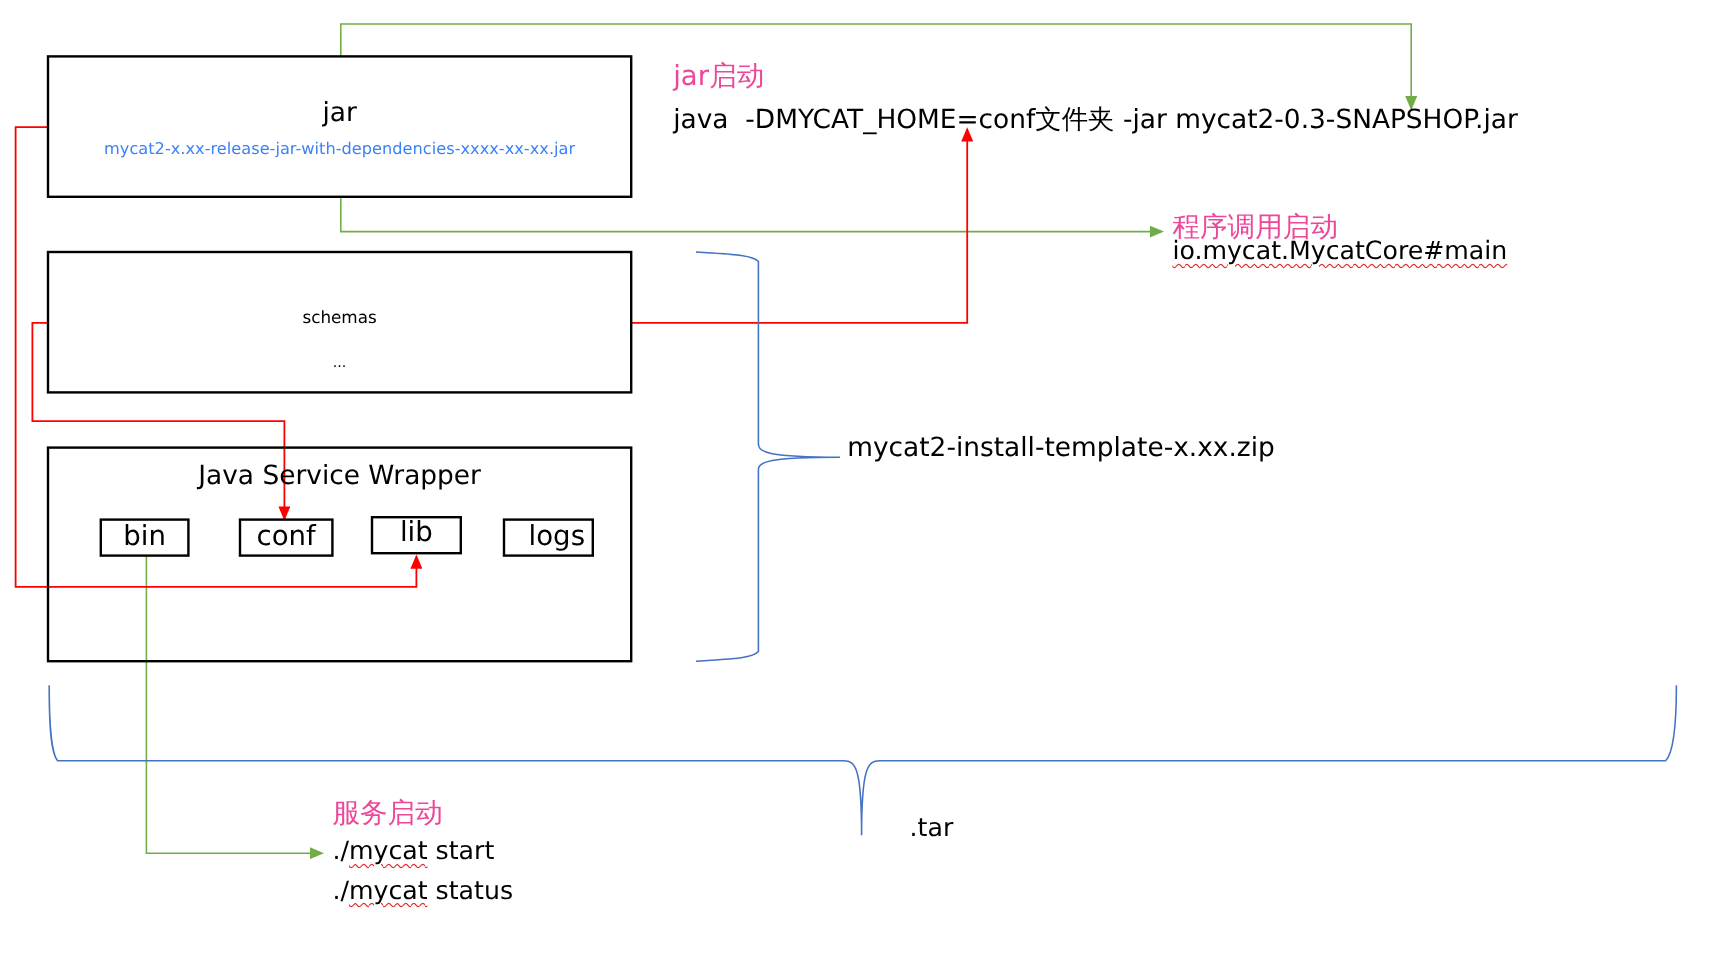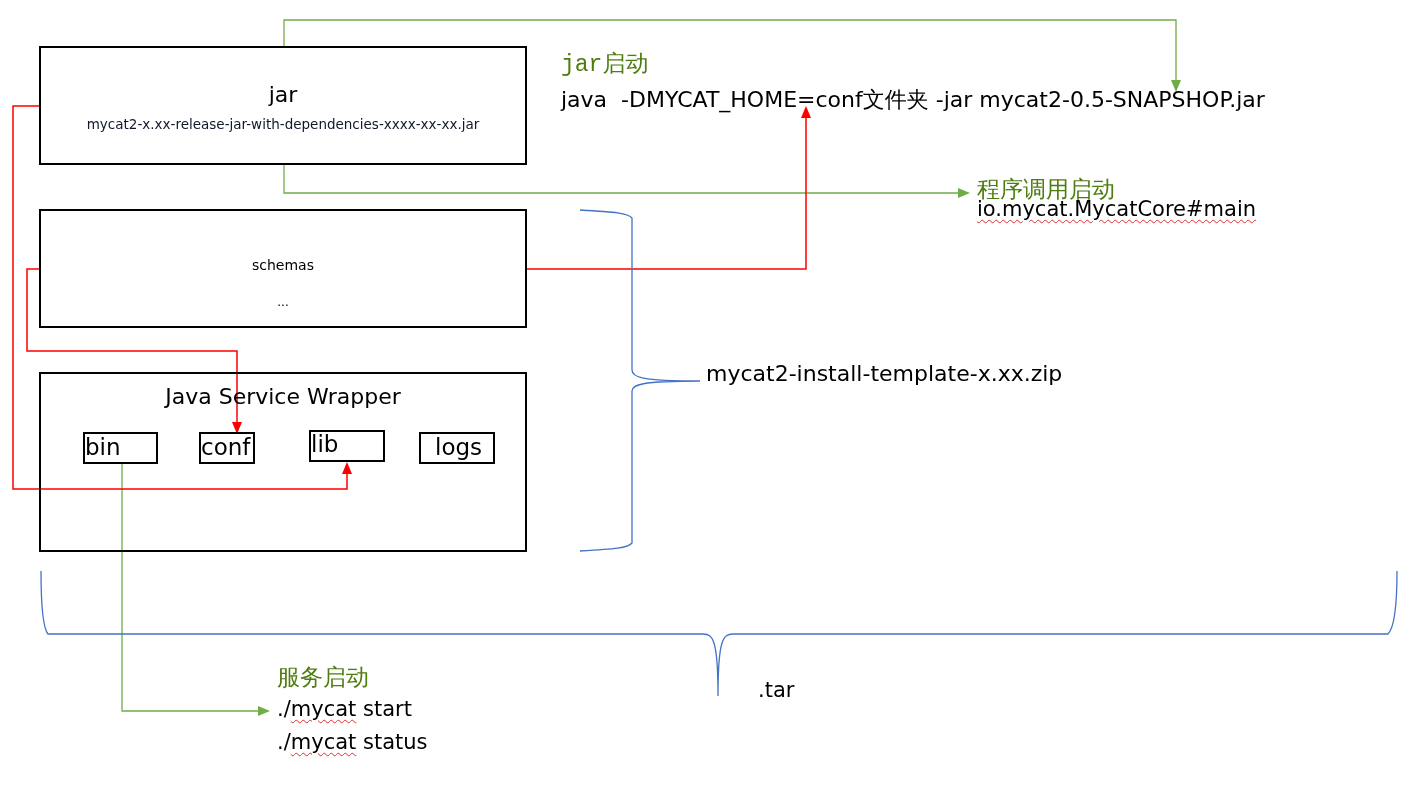--- a/index.html
+++ b/index.html
@@ -2,23 +2,23 @@
 <html><head>
 <meta charset="utf-8">
 <style>
   html, body { margin: 0; padding: 0; background: #ffffff; }
   body { width: 1427px; height: 794px; position: relative; overflow: hidden;
          font-family: "DejaVu Sans", "Liberation Sans", sans-serif; color: #000; }
   svg.lines { position: absolute; left: 0; top: 0; }
   .box { position: absolute; border: 2px solid #000; box-sizing: border-box; background: transparent; }
   .txt { position: absolute; white-space: nowrap; }
   .center { text-align: center; }
-  .green { color: #4d7c0f; font-family: Liberation Mono, monospace; }
+  .green { color: #ec4899; }
   .squiggle { text-decoration: underline wavy #e03030; text-decoration-thickness: 1px; text-underline-offset: 3px; }
-  .sub { position: absolute; border: 2px solid #000; box-sizing: border-box; text-align: left; font-size: 23px; line-height: 26px; }
+  .sub { position: absolute; border: 2px solid #000; box-sizing: border-box; text-align: center; font-size: 23px; line-height: 26px; }
 </style>
 </head>
 <body>
 
 <svg class="lines" width="1427" height="794">
   <defs>
     <marker id="arrowRed" markerWidth="10" markerHeight="10" refX="5" refY="8" orient="auto-start-reverse" markerUnits="userSpaceOnUse">
       <path d="M0,0 L10,0 L5,10 Z" fill="#ff0000" transform="rotate(180 5 5)"></path>
     </marker>
     <marker id="arrowGreen" markerWidth="12" markerHeight="10" refX="10" refY="5" orient="auto" markerUnits="userSpaceOnUse">
@@ -41,38 +41,38 @@
 
   <polyline points="40,106 13,106 13,489 347,489 347,464" fill="none" stroke="#ff0000" stroke-width="1.5" marker-end="url(#arrowRedEnd)"></polyline>
 
   <path d="M580,210 C615,212 628,213 632,218 L632,370 C632,377 640,381 700,381 C640,381 632,385 632,391 L632,543 C628,548 615,549 580,551" fill="none" stroke="#4472c4" stroke-width="1.3"></path>
 
   <path d="M41,571 C41,610 43,628 48,634 L703,634 C713,634 718,640 718,696 C718,640 723,634 733,634 L1388,634 C1394,628 1397,610 1397,571" fill="none" stroke="#4472c4" stroke-width="1.3"></path>
 </svg>
 
 <div class="box" style="left:39px;top:46px;width:488px;height:119px;">
   <div class="txt center" style="left:0;right:0;top:34px;font-size:22px;">jar</div>
-  <div class="txt center" style="left:0;right:0;top:68px;font-size:13.5px;color:#0f172a;">mycat2-x.xx-release-jar-with-dependencies-xxxx-xx-xx.jar</div>
+  <div class="txt center" style="left:0;right:0;top:68px;font-size:13.5px;color:#3b82f6;">mycat2-x.xx-release-jar-with-dependencies-xxxx-xx-xx.jar</div>
 </div>
 
 <div class="box" style="left:39px;top:209px;width:488px;height:119px;">
   <div class="txt center" style="left:0;right:0;top:46px;font-size:14px;">schemas</div>
   <div class="txt center" style="left:0;right:0;top:84px;font-size:12px;">...</div>
 </div>
 
 <div class="box" style="left:39px;top:372px;width:488px;height:180px;">
   <div class="txt center" style="left:0;right:0;top:10px;font-size:22px;">Java Service Wrapper</div>
 </div>
 <div class="sub" style="left:83px;top:432px;width:75px;height:32px;">bin</div>
-<div class="sub" style="left:199px;top:432px;width:56px;height:32px;">conf</div>
+<div class="sub" style="left:199px;top:432px;width:79px;height:32px;">conf</div>
 <div class="sub" style="left:309px;top:430px;width:76px;height:32px;line-height:24px;">lib</div>
 <div class="sub" style="left:419px;top:432px;width:76px;height:32px;padding-left:14px;">logs</div>
 
 <div class="txt green" style="left:561px;top:48px;font-size:23px;">jar启动</div>
-<div class="txt" style="left:561px;top:85px;font-size:22px;white-space:pre;">java  -DMYCAT_HOME=conf文件夹 -jar mycat2-0.5-SNAPSHOP.jar</div>
+<div class="txt" style="left:561px;top:85px;font-size:22px;white-space:pre;">java  -DMYCAT_HOME=conf文件夹 -jar mycat2-0.3-SNAPSHOP.jar</div>
 
 <div class="txt green" style="left:977px;top:162px;font-size:23px;margin-top:12px;">程序调用启动</div>
 <div class="txt" style="left:977px;top:197px;font-size:21px;"><span class="squiggle">io.mycat.MycatCore#main</span></div>
 
 <div class="txt" style="left:706px;top:361px;font-size:22px;">mycat2-install-template-x.xx.zip</div>
 
 <div class="txt" style="left:758px;top:678px;font-size:21px;">.tar</div>
 
 <div class="txt green" style="left:277px;top:662px;font-size:23px;">服务启动</div>
 <div class="txt" style="left:277px;top:697px;font-size:21px;">./<span class="squiggle">mycat</span> start</div>

